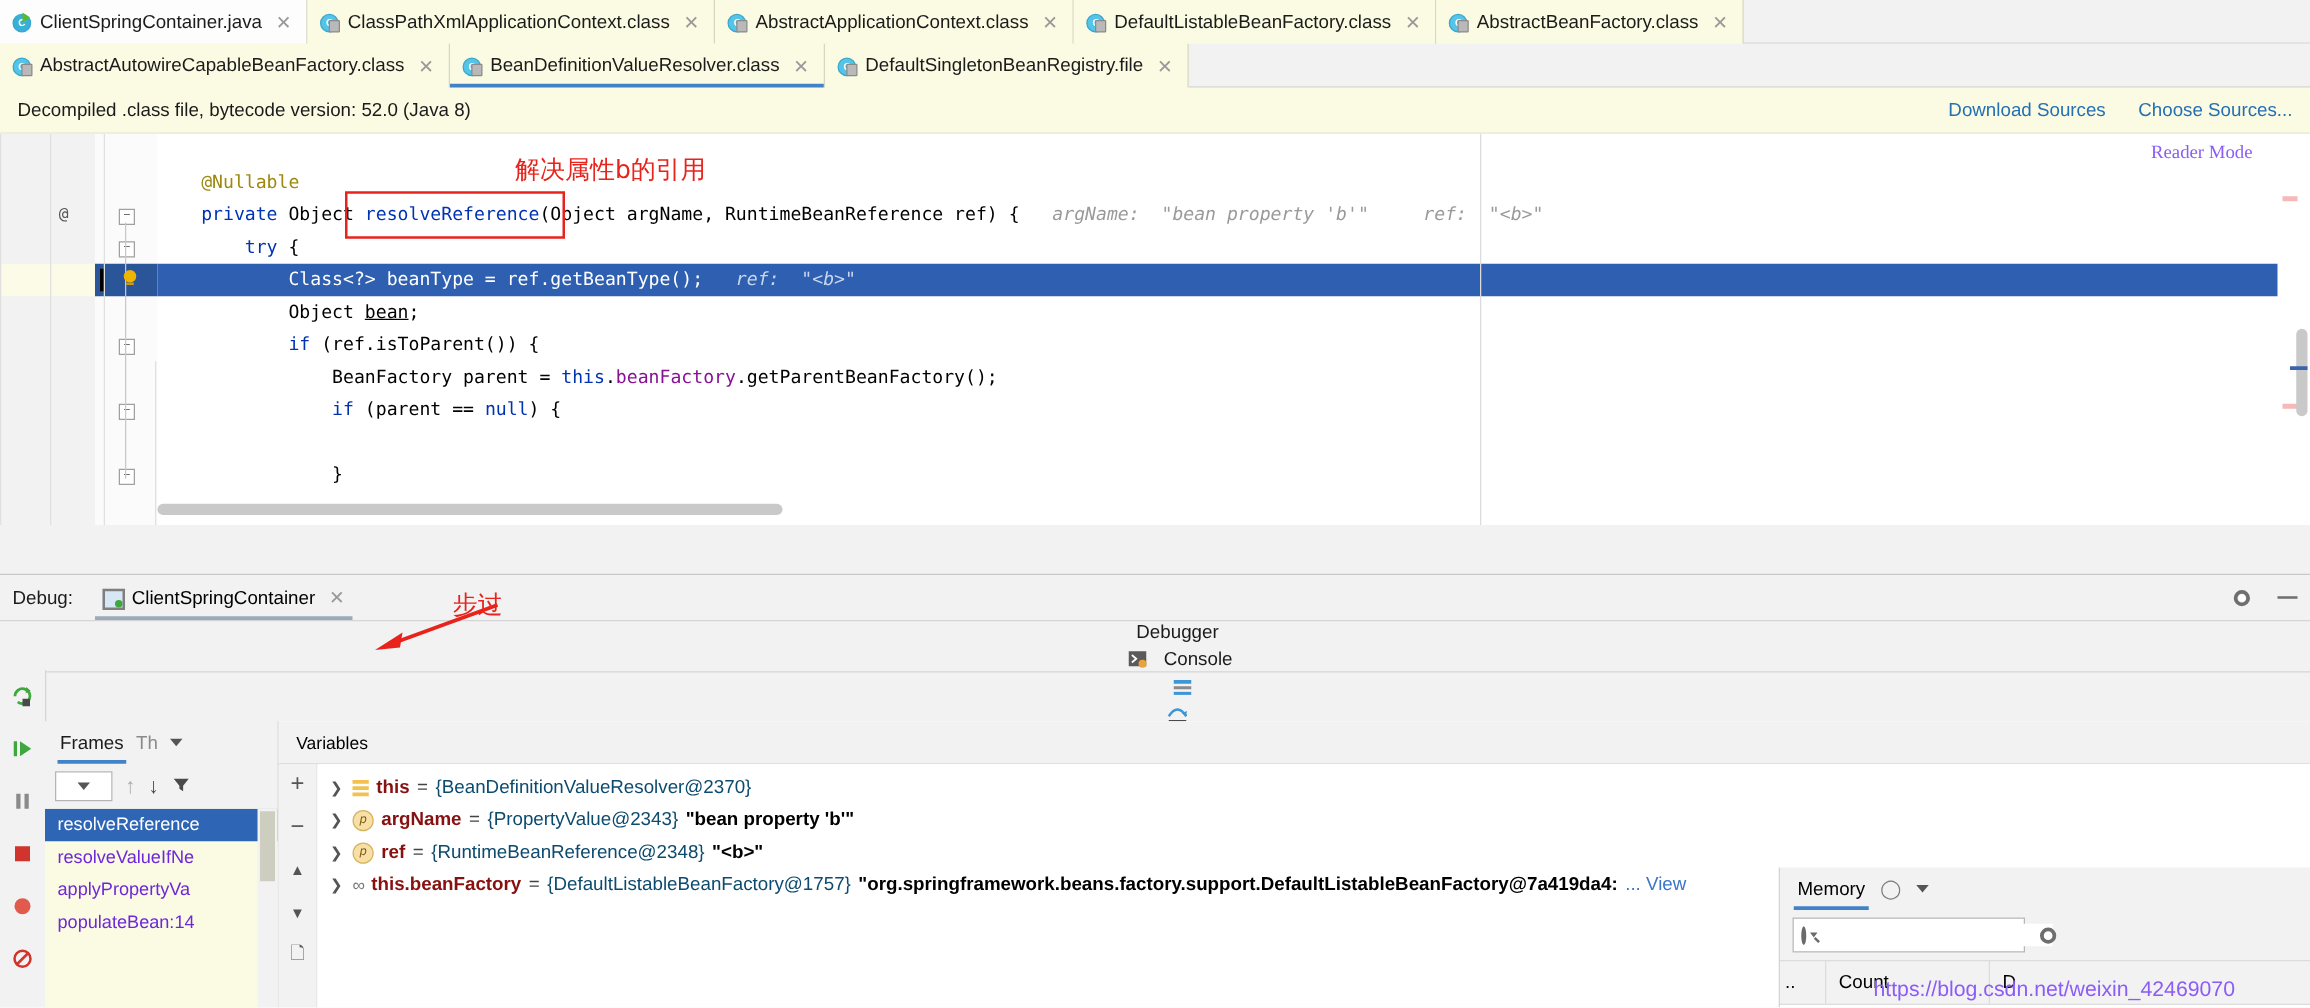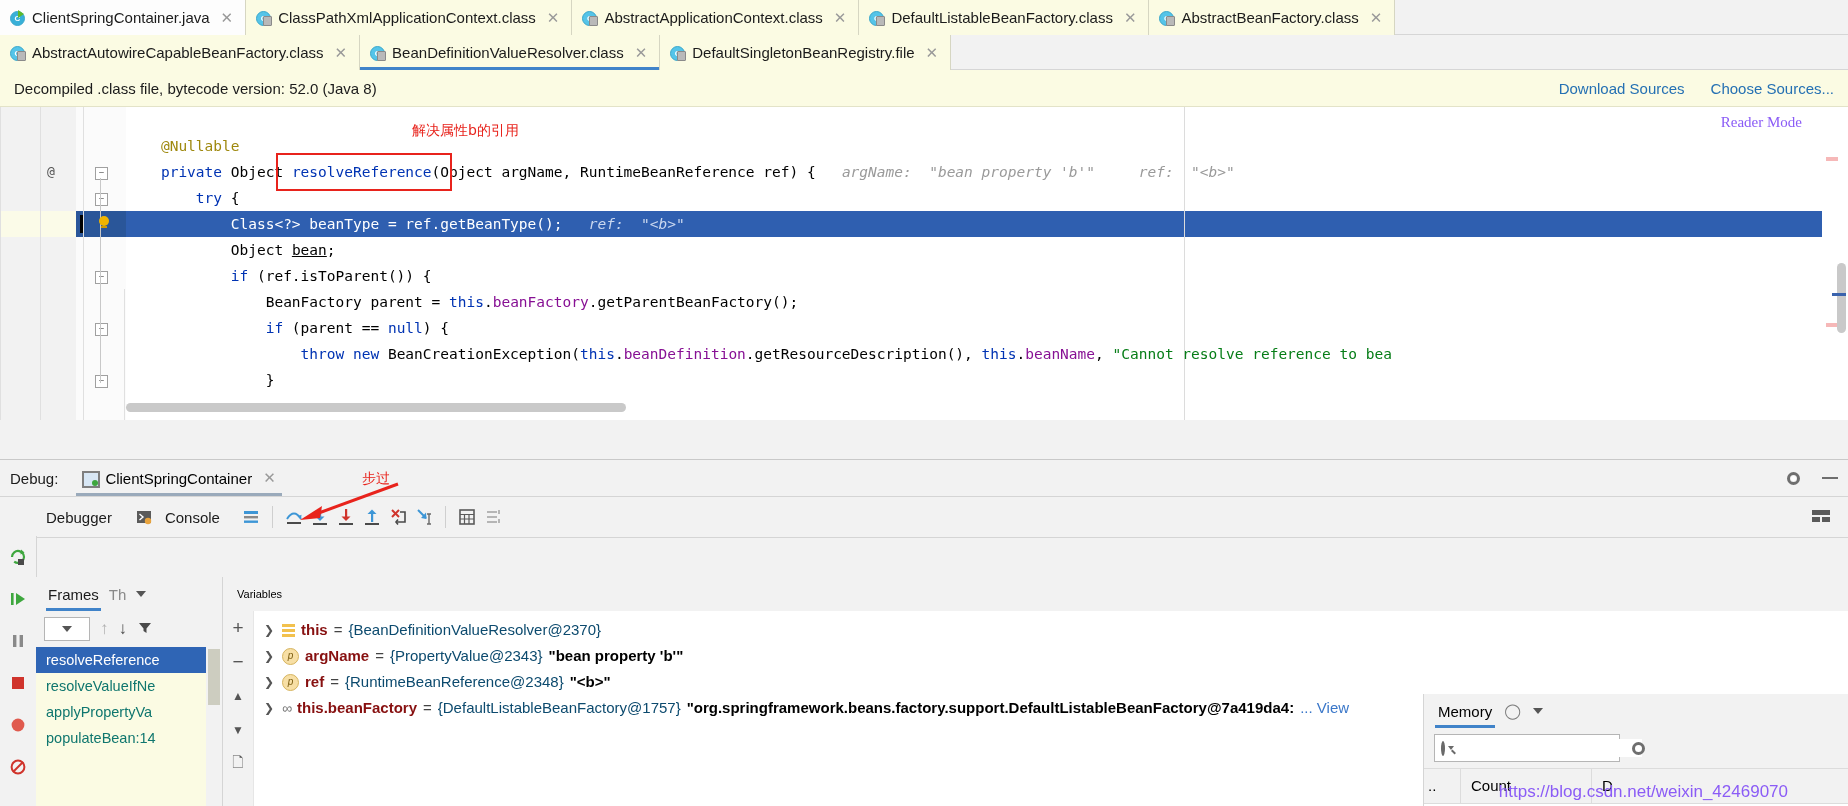--- a/index.html
+++ b/index.html
@@ -118,28 +118,28 @@
 
   .panes{position:absolute;left:36px;right:0;top:117px;bottom:0;display:flex;}
   .frames-pane{width:186px;border-right:1px solid #d5d5d5;background:#f2f2f2;position:relative;}
   .pane-tabs{height:34px;display:flex;align-items:center;gap:10px;padding:0 12px;font-size:15px;position:relative;}
   .pane-tabs .ptab{color:#1b1b1b;position:relative;height:34px;display:flex;align-items:center;}
   .pane-tabs .ptab.sel::after{content:"";position:absolute;left:-2px;right:-2px;bottom:0;height:3px;background:#4083c9;}
   .chev{width:0;height:0;border-left:5px solid transparent;border-right:5px solid transparent;border-top:6px solid #555;}
   .frames-toolbar{height:36px;display:flex;align-items:center;gap:10px;padding:0 8px;}
   .combo{width:44px;height:22px;border:1px solid #b5b5b5;background:#fff;display:flex;align-items:center;justify-content:center;}
   .frames-list{position:absolute;left:0;right:0;top:70px;bottom:0;background:#fbfbe3;overflow:hidden;}
-  .frame-item{height:26px;line-height:26px;padding-left:10px;font-size:14.5px;color:#0f766e;
+  .frame-item{height:26px;line-height:26px;padding-left:10px;font-size:14.5px;color:#6d28d9;
     white-space:nowrap;overflow:hidden;}
   .frame-item.sel{background:#2f65b5;color:#fff;}
   .frames-scroll{position:absolute;right:0;top:0;width:16px;bottom:0;background:#f2f2f2;}
   .frames-thumb{position:absolute;right:2px;top:2px;width:12px;height:56px;background:#cdcdc0;}
 
   .vars-pane{flex:1;position:relative;background:#fff;}
-  .vars-header{height:34px;display:flex;align-items:center;padding:0 14px;font-size:11px;
+  .vars-header{height:34px;display:flex;align-items:center;padding:0 14px;font-size:14px;
     background:#f2f2f2;border-bottom:1px solid #14b8a6;}
   .vars-rail{position:absolute;left:0;top:34px;bottom:0;width:30px;background:#f2f2f2;border-right:1px solid #e6e6e6;}
   .vars-rail .vb{width:30px;height:34px;display:flex;align-items:center;justify-content:center;color:#555;font-size:19px;}
   .vars-list{position:absolute;left:31px;right:0;top:34px;bottom:0;background:#fff;padding-top:6px;}
   .vrow{height:26px;line-height:26px;display:flex;align-items:center;gap:6px;padding-left:10px;
         font-size:15px;white-space:nowrap;}
   .arrowr{color:#555;font-size:12px;width:12px;display:inline-block;}
   .vname{color:#871010;font-weight:bold;}
   .veq{color:#444;}
   .vval{color:#0c4a6e;}
@@ -161,21 +161,21 @@
   .magn{width:11px;height:11px;border:2px solid #6a6a6a;border-radius:50%;position:relative;}
   .magn::after{content:"";position:absolute;left:8px;top:8px;width:5px;height:2px;background:#6a6a6a;transform:rotate(45deg);}
   .mem-cols{height:34px;display:flex;align-items:center;border-top:1px solid #dcdcdc;border-bottom:1px solid #dcdcdc;font-size:15px;}
   .mem-col{padding:0 10px;height:34px;line-height:34px;border-right:1px solid #dcdcdc;}
   .mem-body{position:absolute;left:0;right:0;top:110px;bottom:0;background:#fff;}
   .mem-msg{padding:16px 10px;font-size:15px;color:#5a5a5a;}
 
   .watermark{position:absolute;right:60px;bottom:4px;color:#8b5cf6;font-size:17px;}
 
   
-  .anno-cn{position:absolute;color:#e8231c;font-size:14px;font-family:"DejaVu Sans",sans-serif;}
+  .anno-cn{position:absolute;color:#e8231c;font-size:20px;font-family:"DejaVu Sans",sans-serif;}
   .redbox{position:absolute;border:2px solid #e8231c;}
   svg.arrow-svg{position:absolute;overflow:visible;}
 </style>
 </head>
 <body>
 
 <div class="app">
 
   <div class="tabbar">
     <div class="tabrow">
@@ -304,21 +304,20 @@
 
       <div class="cline" style="top:0px;left:126px;"></div>
       <div class="cline" style="top:26px;left:126px;"><span class="anno">    @Nullable</span></div>
       <div class="cline" style="top:52px;left:126px;"><span class="kw">    private</span> Object <span class="mname">resolveReference</span>(Object argName, RuntimeBeanReference ref) {   <span class="hint">argName:  "bean property 'b'"     ref:  "&lt;b&gt;"</span></div>
       <div class="cline" style="top:78px;left:126px;"><span class="kw">        try</span> {</div>
       <div class="cline on-hl" style="top:104px;left:126px;color:#fff;">            Class&lt;?&gt; beanType = ref.getBeanType();   <span class="hint">ref:  "&lt;b&gt;"</span></div>
       <div class="cline" style="top:130px;left:126px;">            Object <span style="text-decoration:underline;">bean</span>;</div>
       <div class="cline" style="top:156px;left:126px;"><span class="kw">            if</span> (ref.isToParent()) {</div>
       <div class="cline" style="top:182px;left:126px;">                BeanFactory parent = <span class="kw">this</span>.<span class="fieldc">beanFactory</span>.getParentBeanFactory();</div>
       <div class="cline" style="top:208px;left:126px;"><span class="kw">                if</span> (parent == <span class="kw">null</span>) {</div>
-      <div class="cline" style="top:234px;left:126px;"><span class="kw">                    throw new</span> BeanCreationException(<span class="kw">this</span>.<span class="fieldc">beanDefinition</span>.getResourceDescription(), <span class="kw">this</span>.<span class="fieldc">beanName</span>, <span class="str">"Cannot resolve reference to bea</span></div>
       <div class="cline" style="top:260px;left:126px;">                }</div>
       <div class="cline" style="top:286px;left:126px;"></div>
     </div>
 
     <div class="hscroll" style="top:296px;width:500px;"></div>
 
     <div class="editor-scrollcol"></div>
     <div class="scrollmark" style="top:50px;background:#f6b8b8;"></div>
     <div class="scrollmark" style="top:216px;background:#f6b8b8;"></div>
     <div class="vscroll" style="top:156px;height:70px;"></div>
@@ -380,21 +379,21 @@
           </svg>
       </div>
       <div class="rail-btn">
         <svg width="20" height="20" viewBox="0 0 20 20">
             <circle cx="10" cy="10" r="6.4" fill="none" stroke="#d0342c" stroke-width="2"></circle>
             <path d="M5 15 L15 5" stroke="#d0342c" stroke-width="2"></path>
           </svg>
       </div>
     </div>
 
-    <div class="dbg-toolbar" style="margin-left:36px;">
+    <div class="dbg-toolbar" style="margin-left:36px;flex-direction:column;">
       <div class="tb-tab">
         <span>Debugger</span>
       </div>
       <div class="tb-tab">
         <span class="tbi">
           <svg width="17" height="17" viewBox="0 0 17 17">
               <rect x="1" y="2" width="14" height="12" fill="#5a5a5a"></rect>
               <path d="M3.5 5 L7 8 L3.5 11" stroke="#fff" stroke-width="1.4" fill="none"></path>
               <circle cx="12" cy="12" r="3.2" fill="#e8a33d"></circle>
             </svg>

